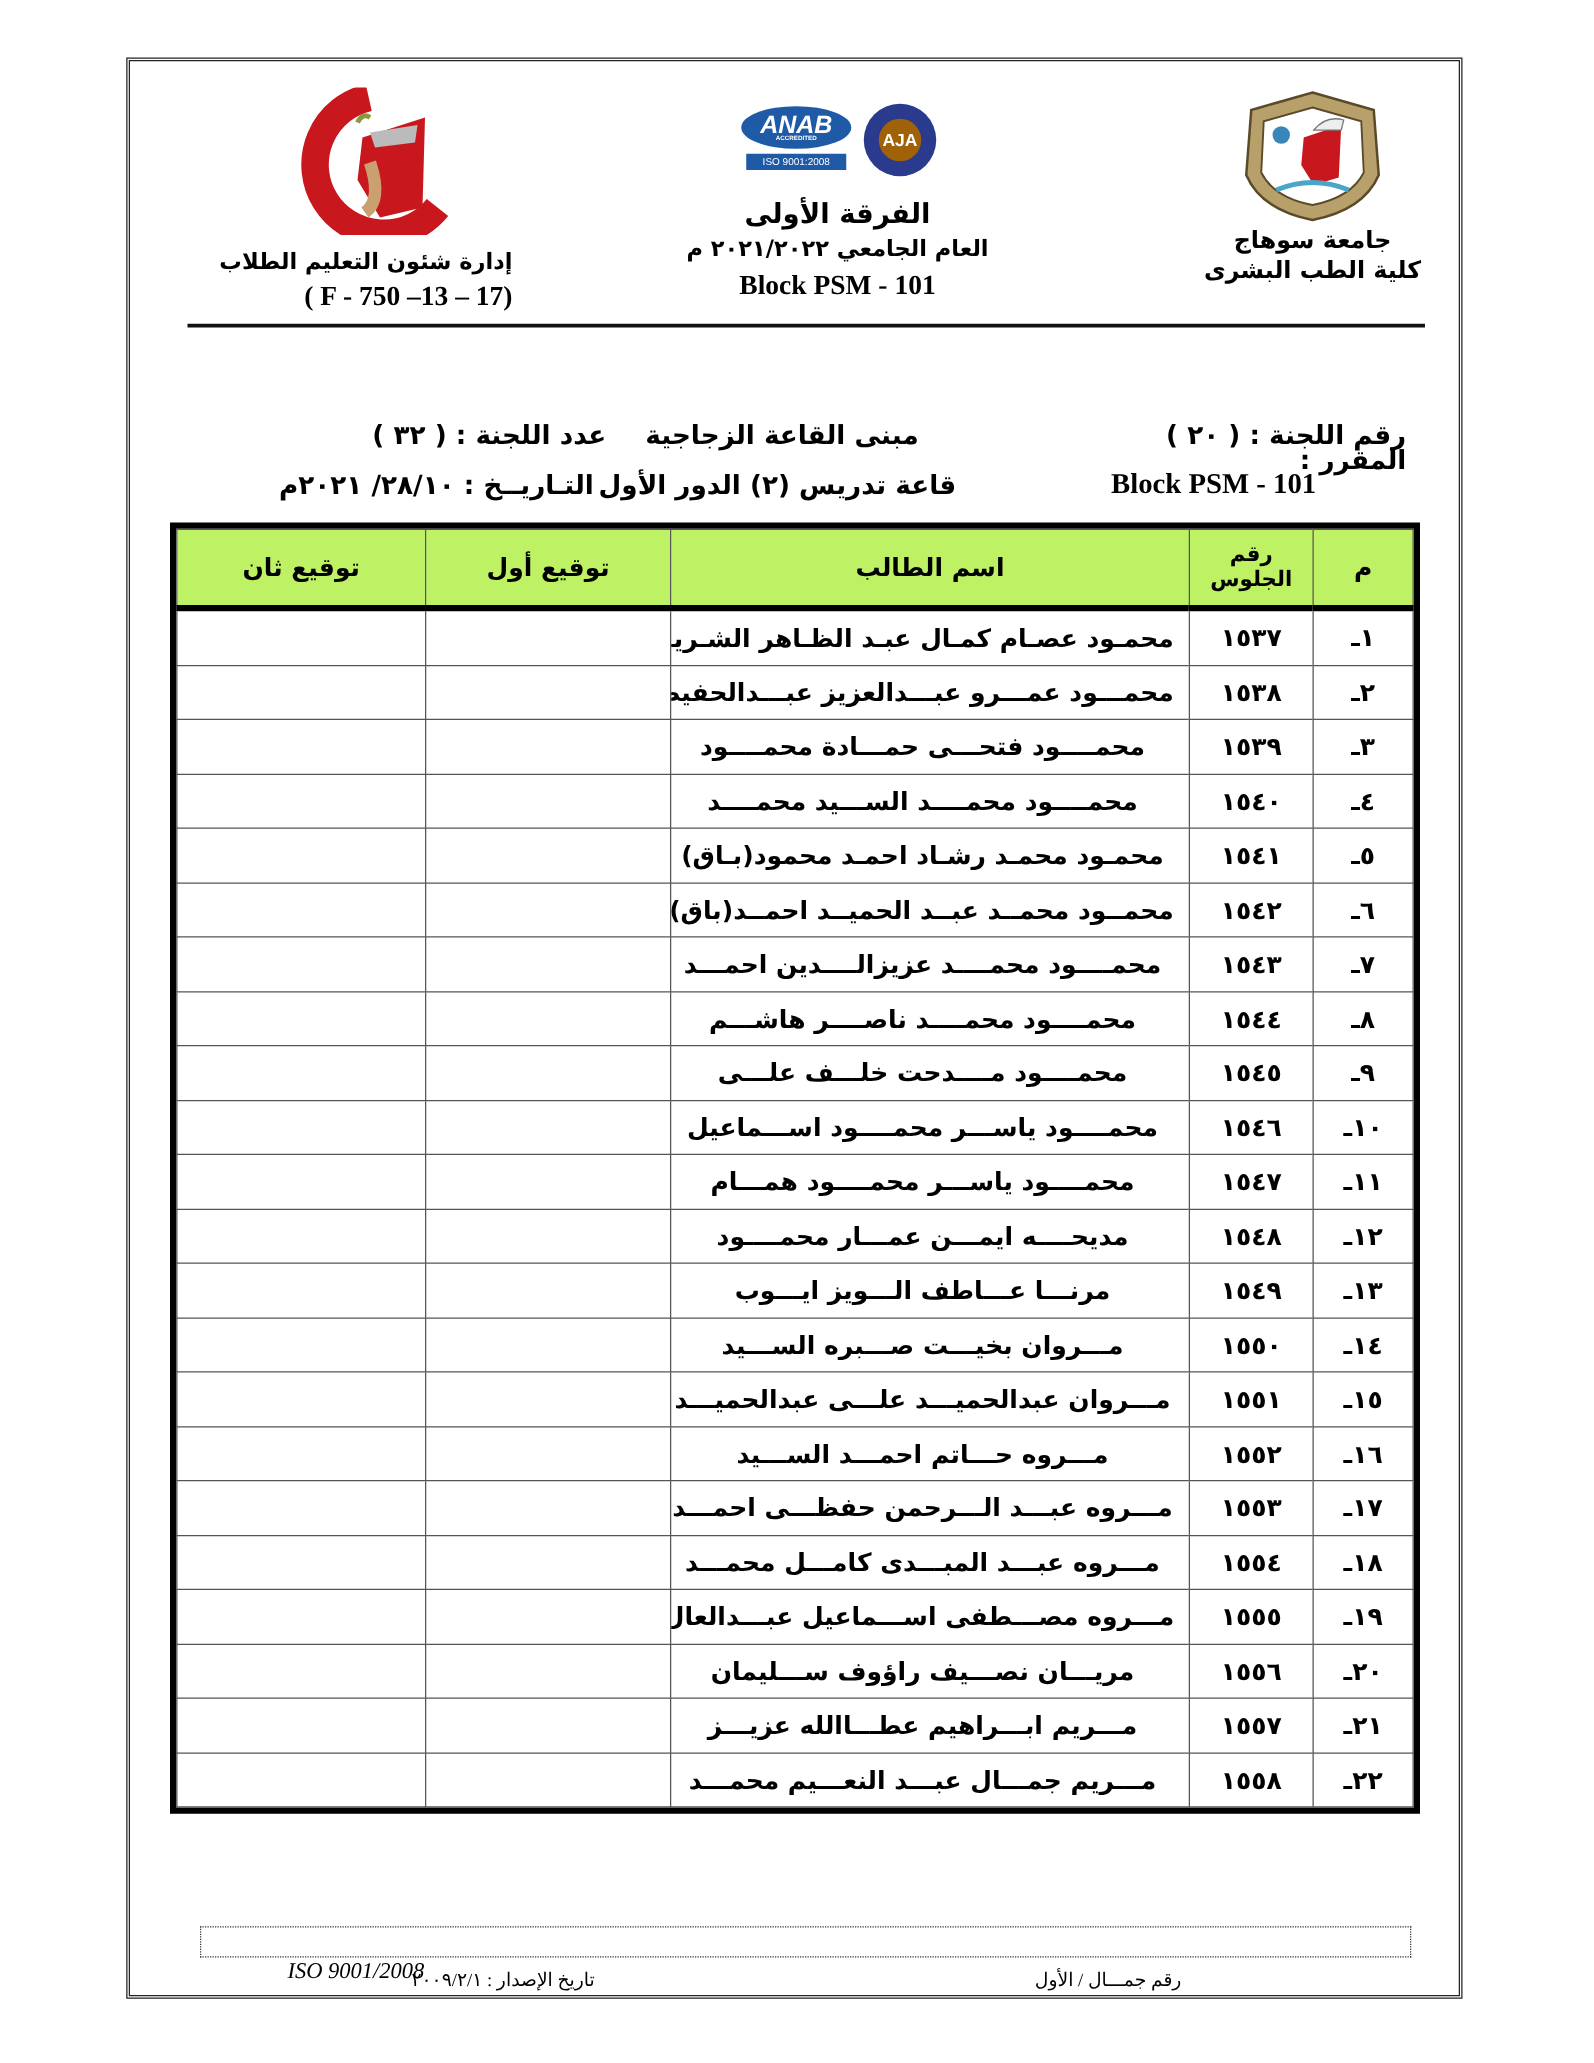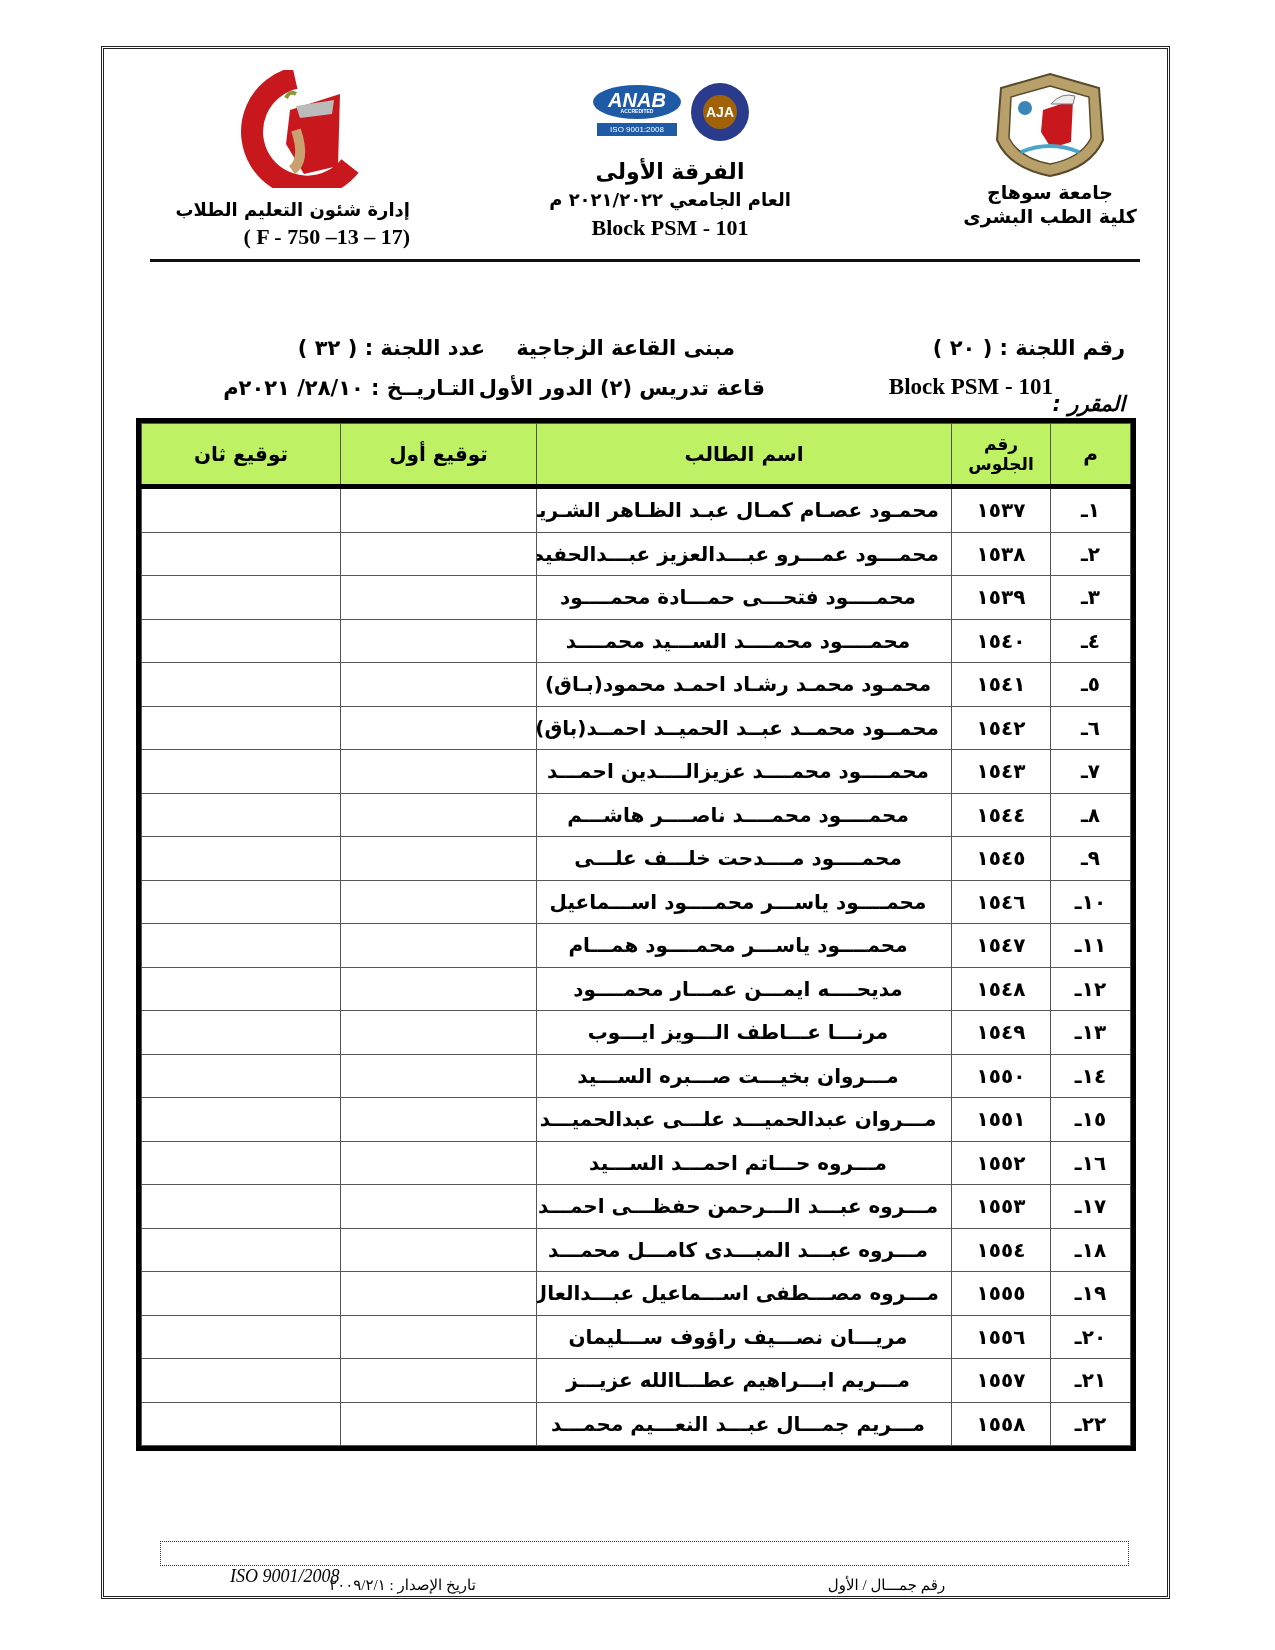--- a/index.html
+++ b/index.html
@@ -96,21 +96,21 @@
   <div class="dept">إدارة شئون التعليم الطلاب</div>
   <div class="code serif">( F - 750 –13 – 17)</div>
 </div>
 
 <div class="abs hdr-rule"></div>
 
 <div class="abs info" style="right:150px; top:336px;">رقم اللجنة : ( ٢٠ )</div>
 <div class="abs info" style="right:540px; top:336px;">مبنى القاعة الزجاجية</div>
 <div class="abs info" style="right:790px; top:336px;">عدد اللجنة : ( ٣٢ )</div>
 
-<div class="abs info" style="right:150px; top:392px;font-style:italic;">المقرر :</div>
+<div class="abs info" style="right:150px; top:356px;">المقرر :</div>
 <div class="abs info serif" style="right:222px; top:374px; direction:ltr; font-size:23px;">Block PSM - 101</div>
 <div class="abs info" style="right:510px; top:376px;">قاعة تدريس (٢) الدور الأول</div>
 <div class="abs info" style="right:800px; top:376px;">التـاريــخ : ٢٨/١٠/ ٢٠٢١م</div>
 
 <div class="tbl-wrap">
   <table class="students">
     <colgroup>
         <col class="c-m">
         <col class="c-seat">
         <col class="c-name">

